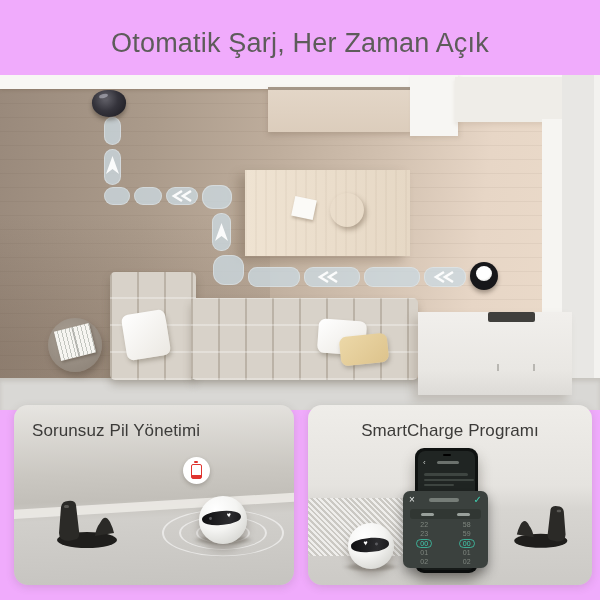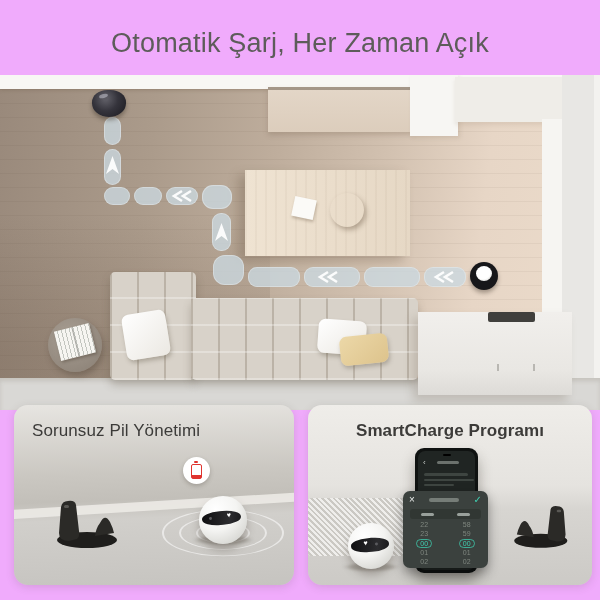--- a/index.html
+++ b/index.html
@@ -90,21 +90,21 @@
   .card{position:absolute;top:405px;height:180px;border-radius:14px;overflow:hidden;z-index:5;
     box-shadow:0 2px 8px rgba(90,85,75,.18);}
   .card.c1{left:14px;width:280px;
     background:linear-gradient(178deg,#e7e5e1 0%,#cac7c1 38%,#c2bfb9 52%,#d1cfcb 62%,#c6c4c0 100%);}
   .card.c2{left:308px;width:284px;
     background:linear-gradient(180deg,#efede9 0%,#e5e3df 45%,#d7d5d1 58%,#cccac6 100%);}
   .baseboard{position:absolute;left:-10px;top:96px;width:310px;height:9px;background:#eceae6;
     transform:rotate(-3.5deg);opacity:.9;}
   .card-title{position:absolute;top:16px;font-size:17px;font-weight:500;color:#3c3b39;letter-spacing:.1px;}
   .c1 .card-title{left:18px;}
-  .c2 .card-title{left:0;width:100%;text-align:center;font-weight:bold;}
+  .c2 .card-title{left:0;width:100%;text-align:center;}
   .rug{position:absolute;left:0;top:93px;width:100px;height:58px;border-radius:4px;background:#dfddd8;
     background-image:repeating-linear-gradient(45deg,rgba(255,255,255,.5) 0 2px,rgba(150,148,142,.28) 2px 4px);}
 
   
   .robot{position:absolute;}
   .r-body{position:absolute;inset:0;border-radius:50%;
     background:radial-gradient(circle at 35% 28%,#ffffff 0%,#f4f4f2 45%,#dadad6 78%,#c6c6c2 100%);
     box-shadow:0 6px 8px rgba(80,73,62,.35);}
   .r-visor{position:absolute;left:6%;top:32%;width:82%;height:30%;
     background:linear-gradient(100deg,#0e0e10,#2c2c2f 70%,#1a1a1c);

